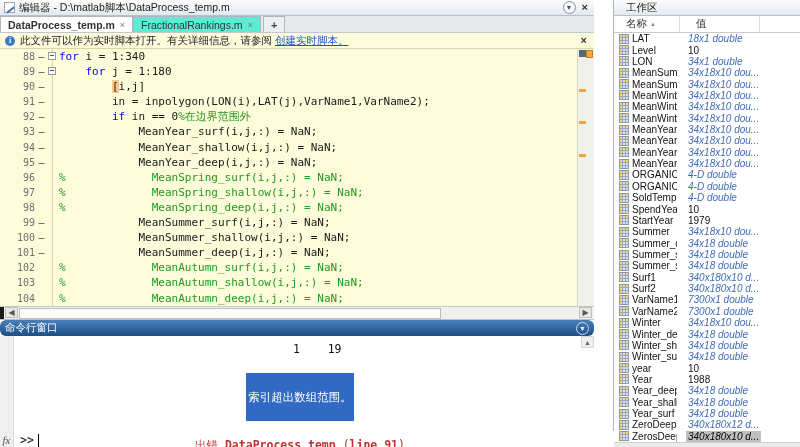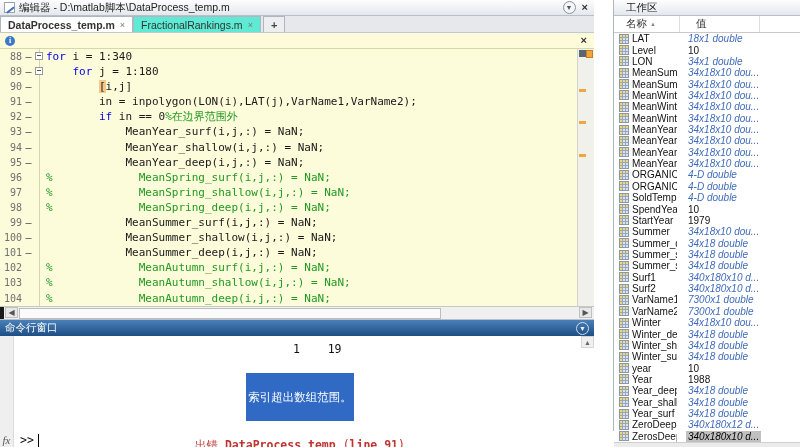--- a/index.html
+++ b/index.html
@@ -29,21 +29,21 @@
   
   .infobar{height:15px;background:#FDFBD9;border-bottom:1px solid #D9D6AC;display:flex;align-items:center;
        gap:5px;padding:0 5px;font-size:10.5px;color:#222;}
   .info-icon{width:10px;height:10px;border-radius:50%;background:#3B78C8;color:#fff;font-size:8px;
        display:flex;align-items:center;justify-content:center;font-weight:bold;font-family:"Liberation Serif",serif;}
   .infobar .link{color:#2255CC;text-decoration:underline;cursor:pointer;}
   .infobar .spacer{flex:1;}
   
   .editor{position:relative;height:257px;background:#FCFBDA;overflow:hidden;}
   .code-line{display:flex;height:15.1px;line-height:15.1px;font-family:"DejaVu Sans Mono","Liberation Mono",monospace;font-size:11px;}
-  .ln-num{width:22px;text-align:right;color:#707070;font-size:10px;padding-right:2px;flex:none;}
+  .ln-num{width:22px;text-align:right;color:#707070;font-size:10px;padding-right:2px;flex:none;padding-left:13px;}
   .ln-dash{width:9px;color:#444;font-size:10px;text-align:center;flex:none;}
   .ln-fold{width:13px;position:relative;flex:none;}
   .ln-fold::before{content:"";position:absolute;left:6px;top:0;bottom:0;width:1px;background:#D6D4B2;}
   .fold-box{position:absolute;left:2px;top:3px;width:8px;height:8px;border:1px solid #999;background:#fff;box-sizing:border-box;}
   .fold-box::after{content:"";position:absolute;left:1px;top:2px;width:4px;height:1px;background:#555;}
   .code-text{white-space:pre;}
   .tok-kw{color:#0000EE;}
   .tok-comment{color:#229A22;}
   .tok-plain{color:#1A1A1A;}
   .tok-bracket{background:#F5C889;color:#1A1A1A;}
@@ -55,21 +55,21 @@
   
   .hscroll{height:12px;background:#F0F0F0;border-top:1px solid #C8C8C8;border-bottom:1px solid #B9C0C9;position:relative;}
   .hsplit{position:absolute;left:0;top:0;width:4px;height:12px;background:#1A1A1A;}
   .harrow{position:absolute;top:0;width:13px;height:11px;background:#E8E8E8;border:1px solid #C0C0C0;
        box-sizing:border-box;font-size:8px;color:#555;display:flex;align-items:center;justify-content:center;}
   .harrow.left{left:5px;}
   .harrow.right{right:2px;}
   .hthumb{position:absolute;left:19px;top:1px;width:420px;height:9px;background:#FBFBFB;border:1px solid #BDBDBD;}
   
   .cmd-titlebar{height:16px;background:linear-gradient(#4A80B8,#1D4E85);color:#fff;display:flex;align-items:center;
-       padding:0 5px;font-size:10.5px;}
+       padding:0 5px;font-size:10.5px;border-radius:6px;}
   .cmd-titlebar .spacer{flex:1;}
   .cmd-circle{width:11px;height:11px;border:1px solid #CFDCEA;border-radius:50%;display:flex;align-items:center;
        justify-content:center;font-size:7px;color:#E8EFF8;}
   .cmd{position:relative;height:115px;background:#fff;font-family:"DejaVu Sans Mono","Liberation Mono",monospace;font-size:11.5px;}
   .cmd-gutter{position:absolute;left:0;top:0;bottom:0;width:13px;background:#EFEFEF;border-right:1px solid #DCDCDC;}
   .cmd-content{position:absolute;left:13px;top:0;right:14px;padding:5px 0 0 7px;}
   .cmd-line{white-space:pre;line-height:16px;color:#111;text-align:center;}
   .cmd-sel{display:inline-block;background:#316AC5;color:#fff;padding:16px 2px;
        font-family:"Liberation Sans",sans-serif;font-size:11.5px;}
   .cmd-err{color:#BF3330;}
@@ -126,20 +126,23 @@
       </div>
       <div class="tab">
         <span>FractionalRankings.m</span>
         <span class="tab-x">×</span>
       </div>
       <div class="tab-plus">+</div>
     </div>
 
     <div class="infobar">
       <span class="info-icon">i</span>
+      <span>
+        <span>此文件可以作为实时脚本打开。有关详细信息，请参阅 </span><span class="link">创建实时脚本。</span>
+      </span>
       <span class="spacer"></span>
       <span class="close-x">×</span>
     </div>
 
     <div class="editor">
       <div id="code-lines">
           <div class="code-line">
             <span class="ln-num">88</span>
             <span class="ln-dash">–</span>
             <span class="ln-fold">

